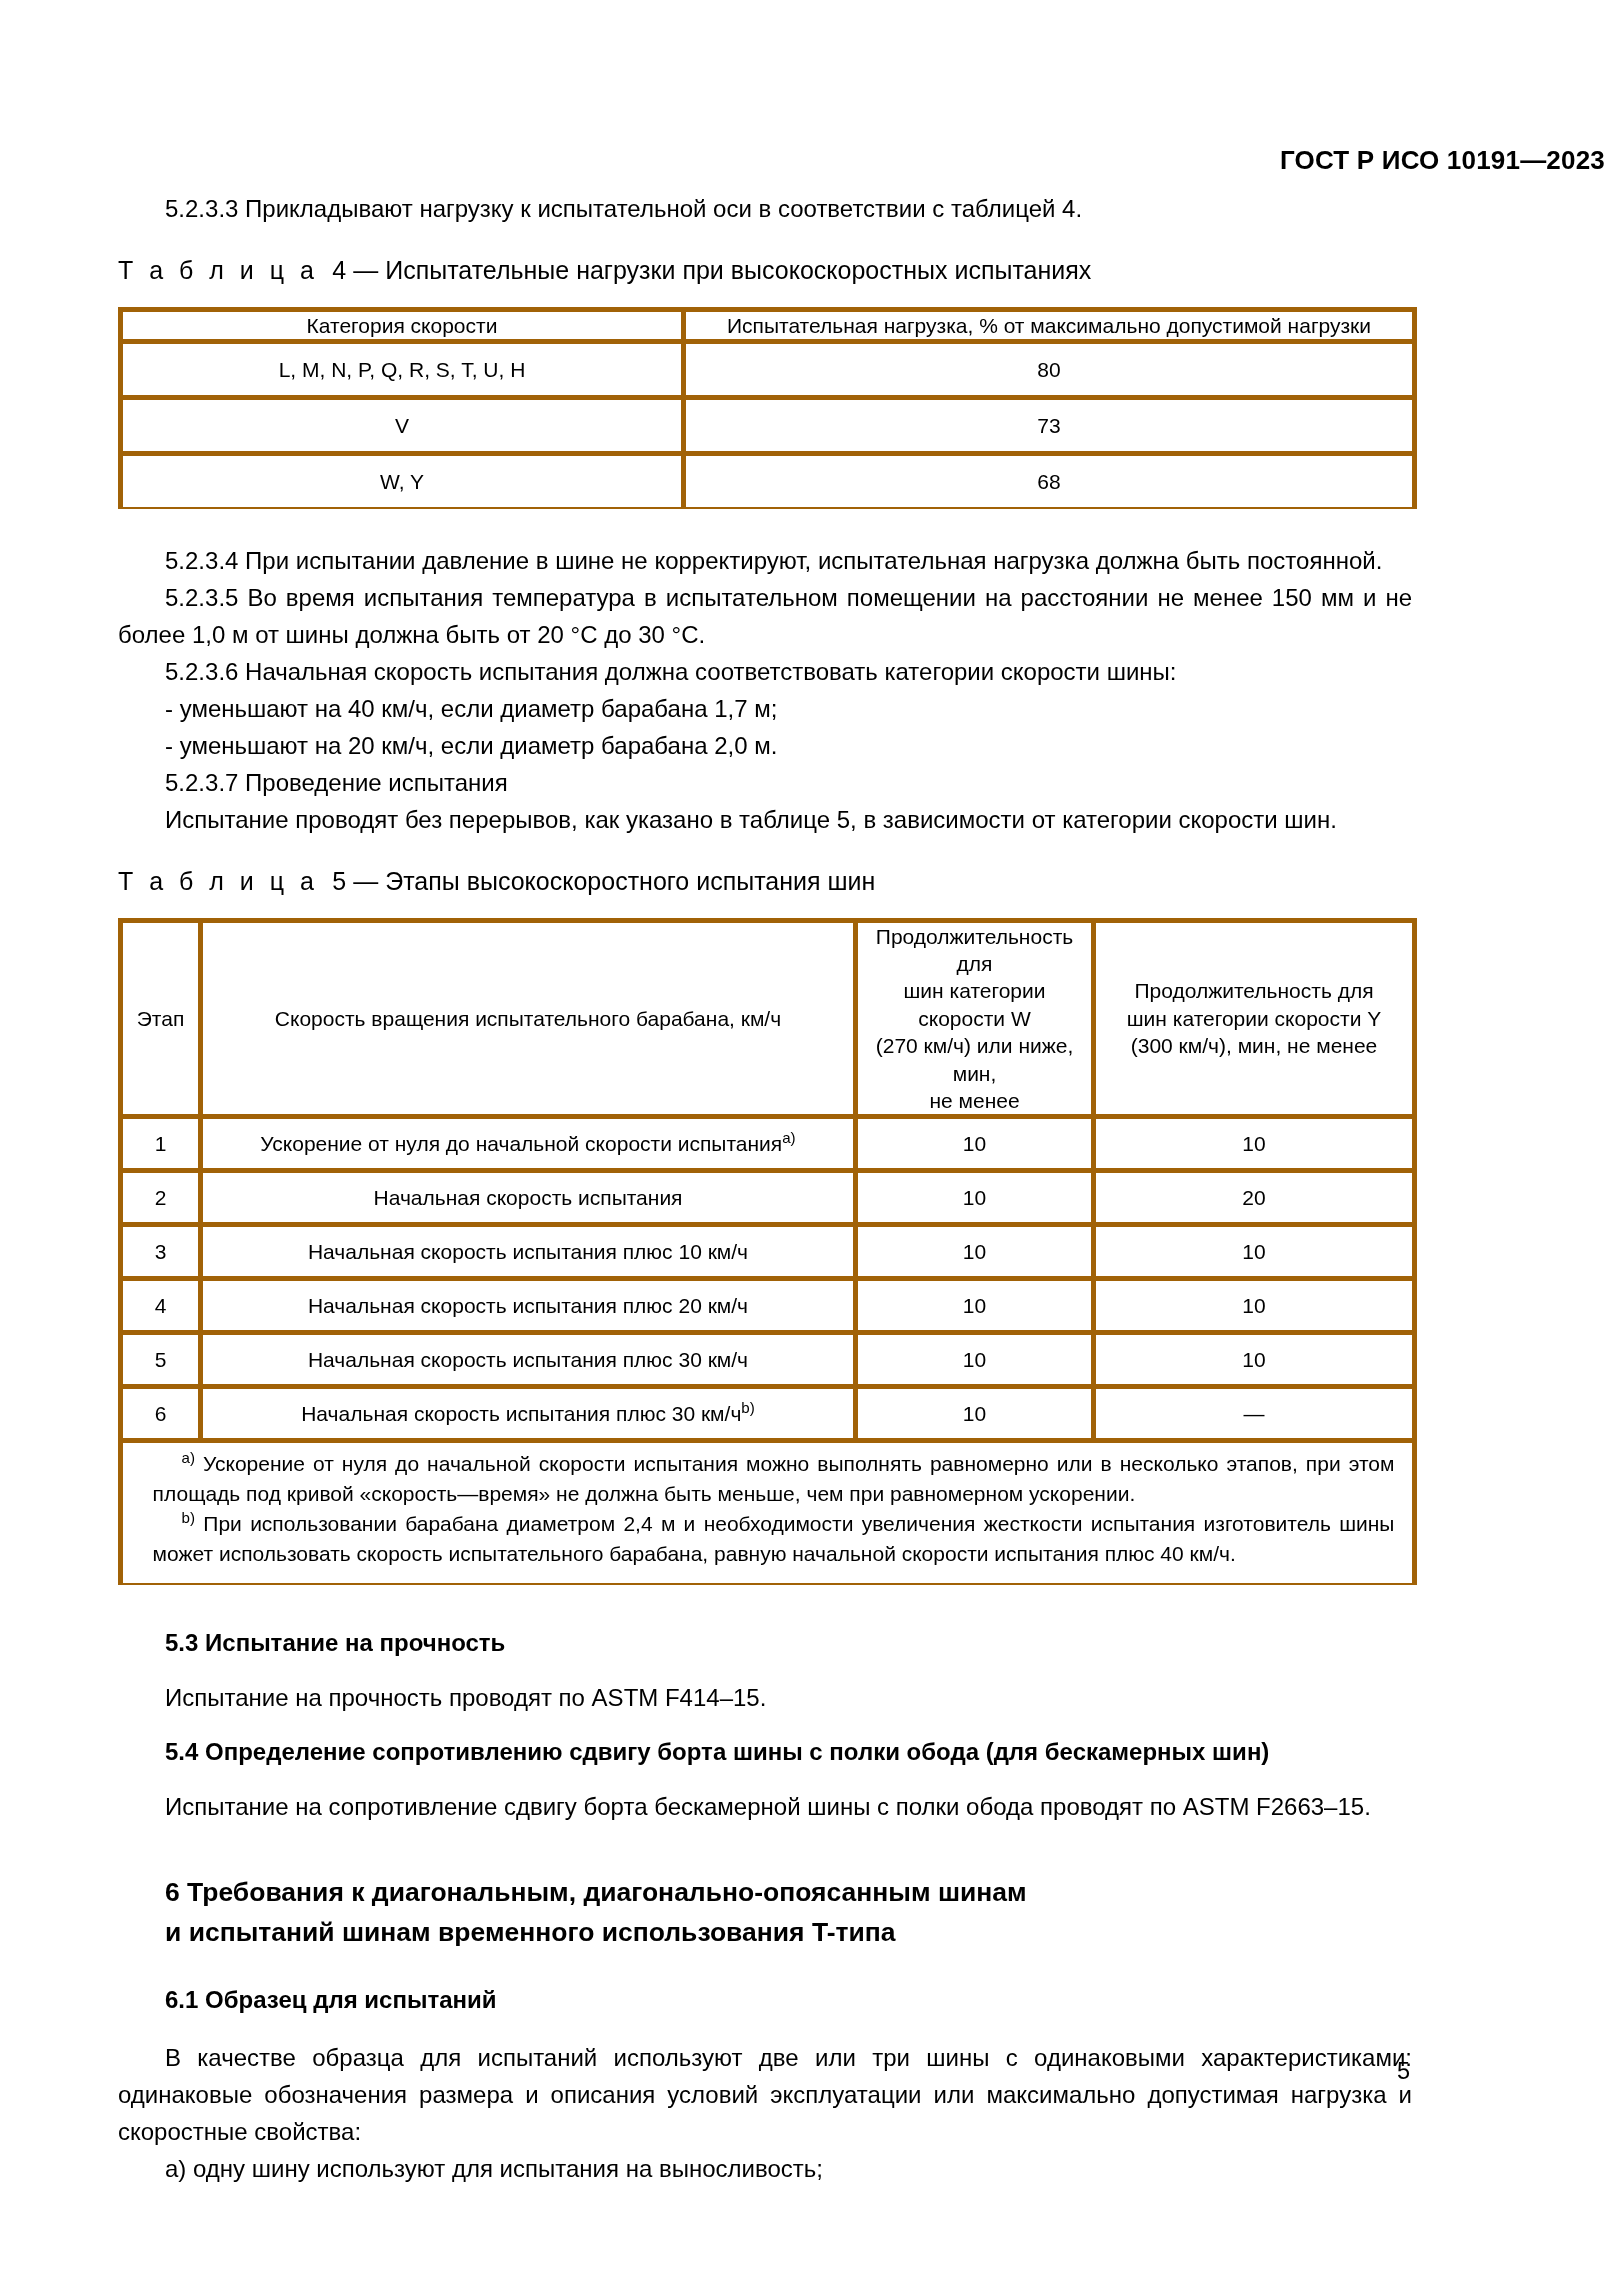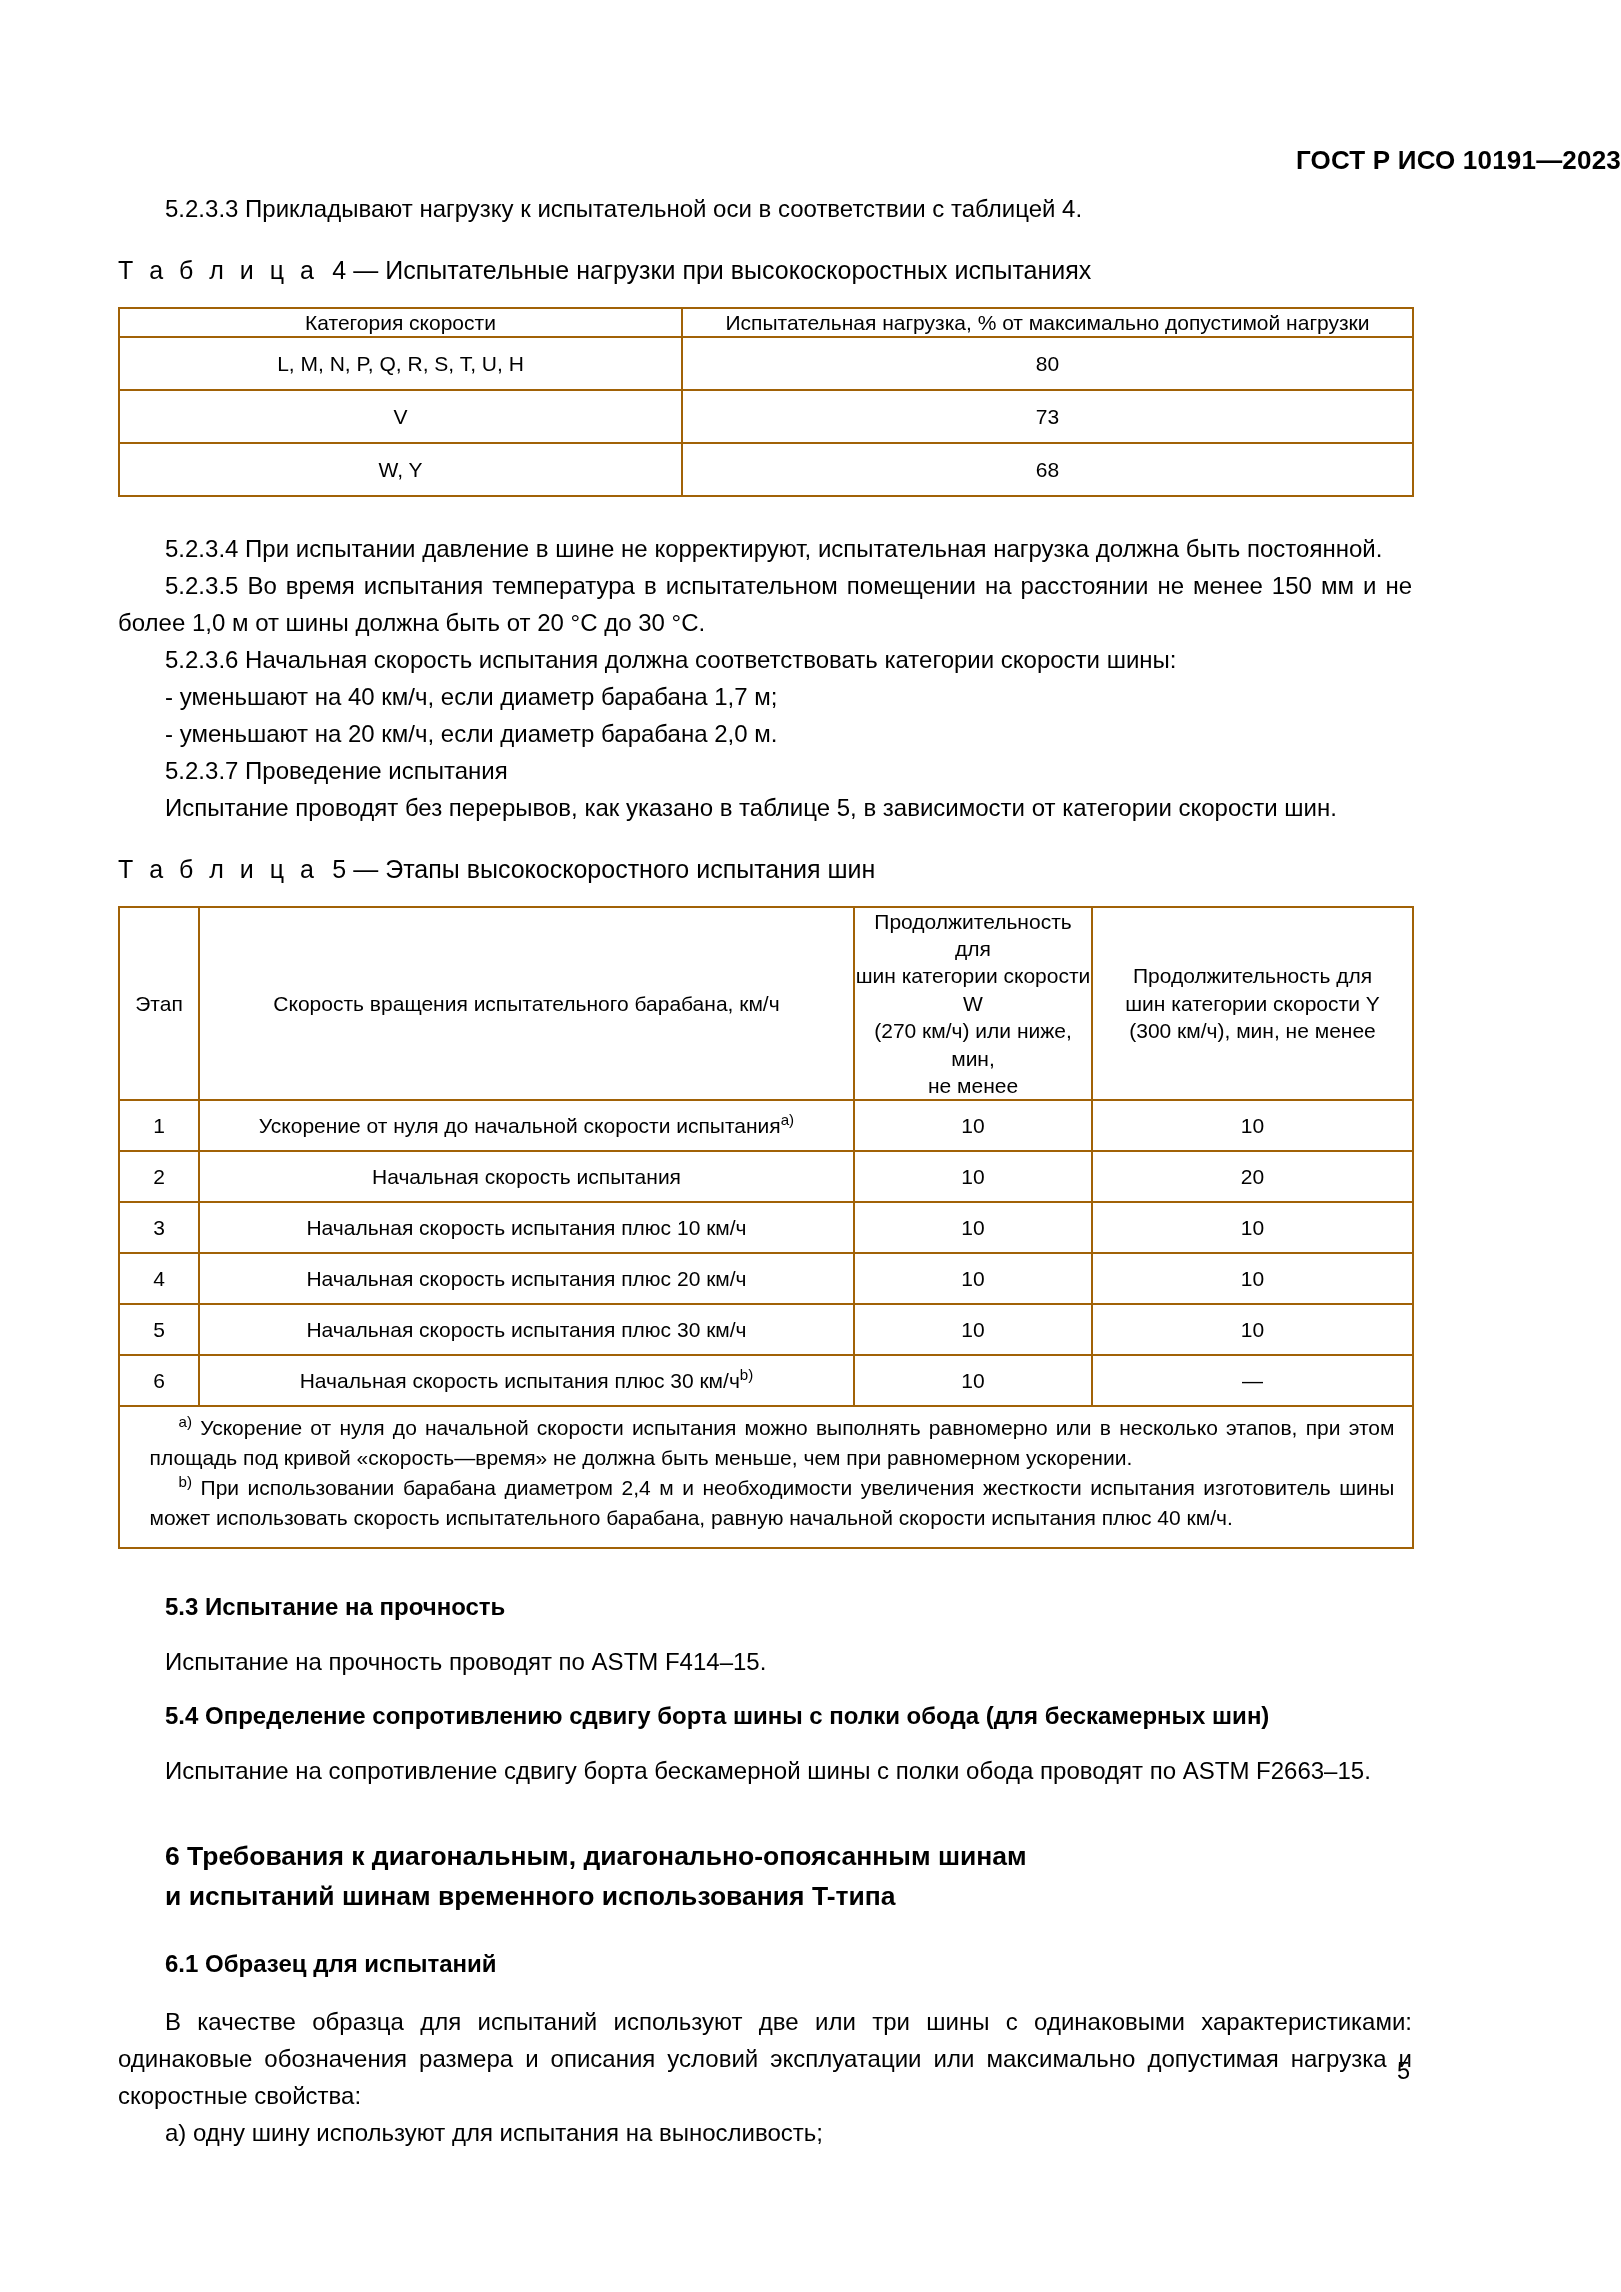--- a/index.html
+++ b/index.html
@@ -22,21 +22,21 @@
   .content {
     position: absolute;
     left: 118px;
     top: 0;
     width: 1294px;
   }
 
   
   .doc-header {
     position: absolute;
-    right: 0;
+    right: 16px;
     top: 145px;
     font-size: 26px;
     font-weight: bold;
     letter-spacing: 0.2px;
     white-space: nowrap;
   }
 
   
   .para {
     font-size: 24px;
@@ -84,21 +84,21 @@
   }
 
   
   table.gost {
     border-collapse: collapse;
     width: 1294px;
     table-layout: fixed;
     font-size: 21px;
   }
   table.gost td, table.gost th {
-    border: 2px solid #a16207;
+    border: 5px solid #a16207;
     padding: 0;
     font-weight: normal;
     vertical-align: middle;
   }
   .outer-top td { border-top-width: 2px; }
   .thead-cell {
     border-bottom-width: 2px !important;
     text-align: center;
     line-height: 27.4px;
     padding: 9.8px 7.8px;

